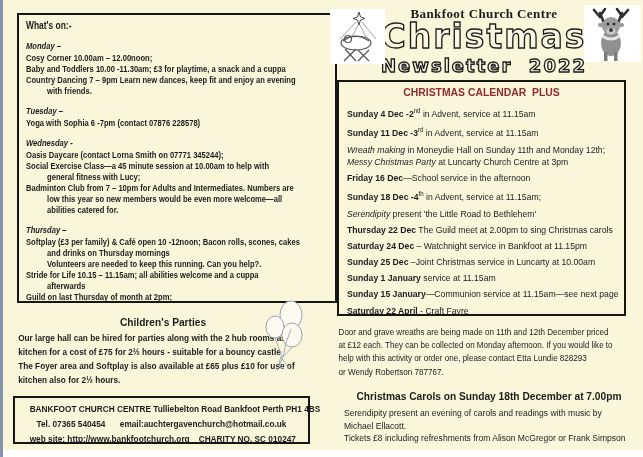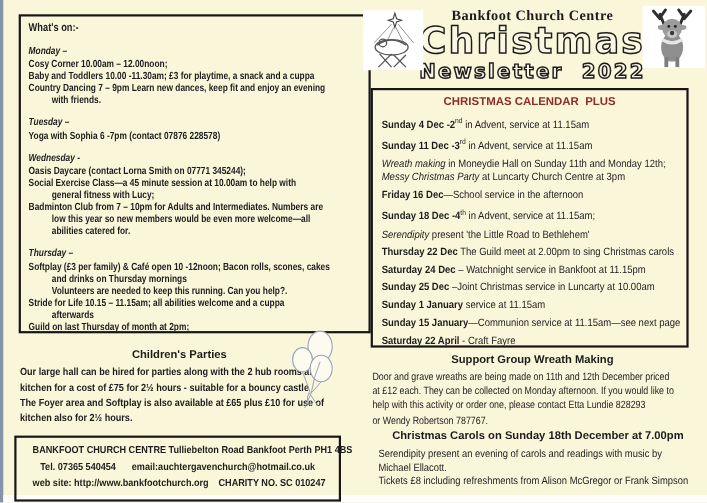--- a/index.html
+++ b/index.html
@@ -17,21 +17,21 @@
   .wo-title{font-size:10.4px;margin-bottom:1px;}
   .day-label{font-style:italic;margin-top:9px;margin-bottom:1px;}
   .cont{padding-left:26px;}
 
   .children{position:absolute;left:12px;top:305px;width:302px;margin-top:12px;}
   .children-title{text-align:center;font-weight:bold;font-size:10.2px;margin-bottom:3px;}
   .children-scale{transform:scaleX(0.88);transform-origin:0 0;width:114%;
                   font-size:9.4px;font-weight:bold;line-height:14px;white-space:nowrap;padding-left:7px;}
   .balloons-wrap{position:absolute;left:261px;top:299px;}
 
-  .footer-box{left:13px;top:396px;width:297px;height:60px;padding-top:6px;text-align:center;}
+  .footer-box{left:13px;top:396px;width:297px;height:48px;padding-top:6px;text-align:center;}
   .footer-scale{transform:scaleX(0.9);transform-origin:50% 0;
                 font-size:9.2px;font-weight:bold;white-space:nowrap;}
   .footer-row{margin-bottom:5px;}
   .fgap{display:inline-block;width:16px;}
 
   
   .header{position:absolute;left:325px;top:6px;width:318px;text-align:center;}
   .header-org{font-size:13px;font-weight:bold;letter-spacing:.4px;font-family:Liberation Serif, serif;}
   .outline-text{font-weight:bold;color:#fbf7e2;-webkit-text-stroke:1.3px #1c1c1c;
                 text-shadow:0 0 1px #222;letter-spacing:2px;white-space:pre;
@@ -205,21 +205,20 @@
       <div class="cal-entry"><span class="cb">Thursday 22 Dec</span><span> The Guild meet at 2.00pm to sing Christmas carols</span></div>
       <div class="cal-entry"><span class="cb">Saturday 24 Dec</span><span> – Watchnight service in Bankfoot at 11.15pm</span></div>
       <div class="cal-entry"><span class="cb">Sunday 25 Dec</span><span> –Joint Christmas service in Luncarty at 10.00am</span></div>
       <div class="cal-entry"><span class="cb">Sunday 1 January</span><span> service at 11.15am</span></div>
       <div class="cal-entry"><span class="cb">Sunday 15 January</span><span>—Communion service at 11.15am—see next page</span></div>
       <div class="cal-entry"><span class="cb">Saturday 22 April</span><span> - Craft Fayre</span></div>
     </div>
   </div>
 
   <div class="support">
-    <div class="sec-title">Support Group Wreath Making</div>
     <div class="support-scale">
       <div>Door and grave wreaths are being made on 11th and 12th December priced</div>
       <div>at £12 each. They can be collected on Monday afternoon. If you would like to</div>
       <div>help with this activity or order one, please contact Etta Lundie 828293</div>
       <div>or Wendy Robertson 787767.</div>
     </div>
   </div>
 
   <div class="carols">
     <div class="sec-title">Christmas Carols on Sunday 18th December at 7.00pm</div>

